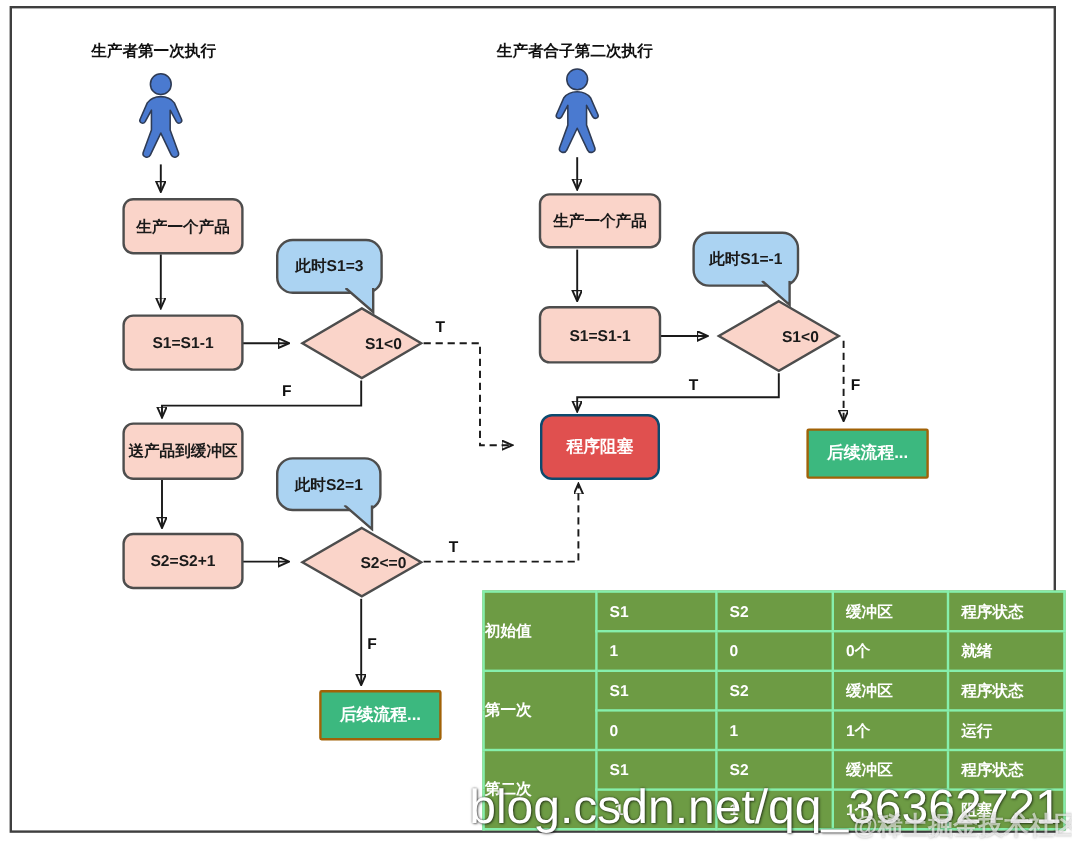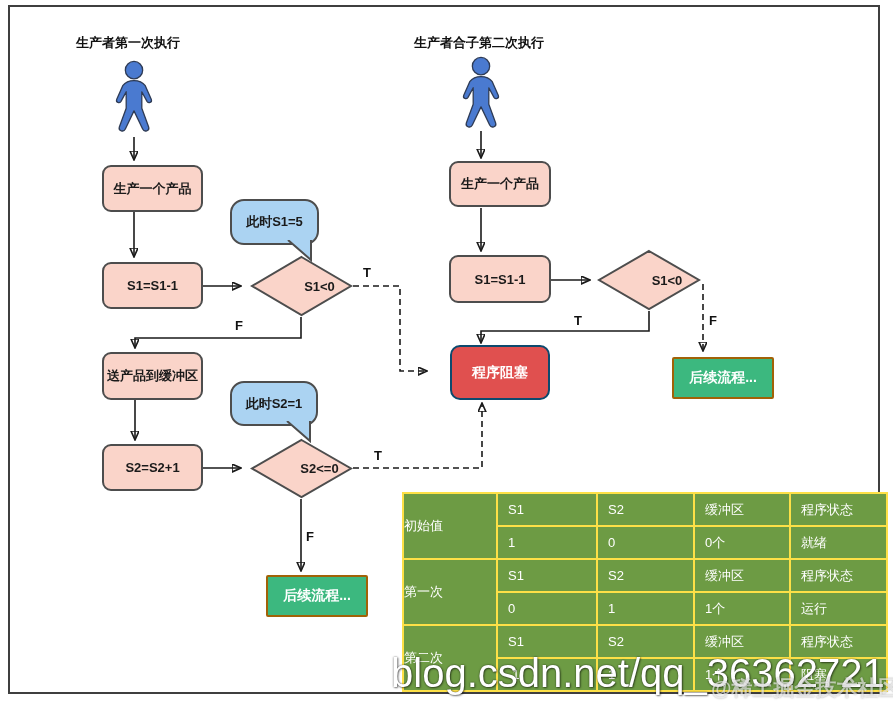--- a/index.html
+++ b/index.html
@@ -23,21 +23,21 @@
   .branch{position:absolute;font-size:13px;font-weight:700;color:#111;}
   .person{position:absolute;}
   .person circle{fill:#4a7ad0;stroke:#2e3b55;stroke-width:1.5;}
   .person path{fill:#4a7ad0;stroke:#2e3b55;stroke-width:1.5;stroke-linejoin:round;}
   #connectors{position:absolute;left:0;top:0;width:893px;height:706px;pointer-events:none;}
   #connectors path{fill:none;stroke:#1a1a1a;stroke-width:1.6px;}
   #connectors path.dash{stroke-dasharray:6 4;}
   
   #state-table{position:absolute;left:402px;top:492px;width:484px;border-collapse:collapse;
       table-layout:fixed;background:#6d9b44;}
-  #state-table td{border:2px solid #fde047;color:#fff;font-weight:400;font-size:13px;
+  #state-table td{border:2px solid #86efac;color:#fff;font-weight:700;font-size:13px;
       height:31px;padding:0 0 0 10px;overflow:hidden;white-space:nowrap;}
   #state-table td.glabel{text-align:left;padding:0;}
   
   #wm-main{position:absolute;left:391px;top:651px;font-size:40px;color:#fff;white-space:nowrap;
       text-shadow:0 0 2px rgba(0,0,0,.6),1px 1px 2px rgba(0,0,0,.45);letter-spacing:0px;}
   #wm-sub{position:absolute;left:711px;top:674px;font-size:21px;font-weight:700;
       color:rgba(255,255,255,.62);white-space:nowrap;text-shadow:0 0 2px rgba(0,0,0,.35);}
 </style>
 </head>
 <body>
@@ -74,21 +74,21 @@
   <svg class="person" style="left:108px;top:58px;width:52px;height:78px" viewBox="0 0 60 84">
     <circle cx="30" cy="11" r="10"></circle>
     <path d="M30 23 C 24 23 20 25 17 29 L 10 45 C 9 48 13 50 15 47 L 21 36 L 21 55 L 13 77 C 12 81 18 83 20 79 L 30 58 L 40 79 C 42 83 48 81 47 77 L 39 55 L 39 36 L 45 47 C 47 50 51 48 50 45 L 43 29 C 40 25 36 23 30 23 Z"></path>
   </svg>
 
   <div class="node" style="left:84px;top:165px;width:101px;height:47px">
     <span>生产一个产品</span>
   </div>
 
   <div class="bubble" style="left:212px;top:199px;width:89px;height:46px">
-    <span>此时S1=5</span>
+    <span>此时S1=3</span>
     <svg class="tail" viewBox="0 0 28 22">
       <path d="M3,0 L26,20 L26,0" fill="#abd3f2" stroke="#4d4d4d" stroke-width="2"></path>
     </svg>
   </div>
 
   <div class="node" style="left:84px;top:262px;width:101px;height:47px">
     <span>S1=S1-1</span>
   </div>
 
   <div class="diamond" style="left:250px;top:255px;width:103px;height:62px">
@@ -134,20 +134,26 @@
 
   <svg class="person" style="left:455px;top:54px;width:52px;height:78px" viewBox="0 0 60 84">
     <circle cx="30" cy="11" r="10"></circle>
     <path d="M30 23 C 24 23 20 25 17 29 L 10 45 C 9 48 13 50 15 47 L 21 36 L 21 55 L 13 77 C 12 81 18 83 20 79 L 30 58 L 40 79 C 42 83 48 81 47 77 L 39 55 L 39 36 L 45 47 C 47 50 51 48 50 45 L 43 29 C 40 25 36 23 30 23 Z"></path>
   </svg>
 
   <div class="node" style="left:431px;top:161px;width:102px;height:46px">
     <span>生产一个产品</span>
   </div>
 
+  <div class="bubble" style="left:559px;top:193px;width:89px;height:46px">
+    <span>此时S1=-1</span>
+    <svg class="tail" viewBox="0 0 28 22">
+      <path d="M3,0 L26,20 L26,0" fill="#abd3f2" stroke="#4d4d4d" stroke-width="2"></path>
+    </svg>
+  </div>
 
   <div class="node" style="left:431px;top:255px;width:102px;height:48px">
     <span>S1=S1-1</span>
   </div>
 
   <div class="diamond" style="left:597px;top:249px;width:104px;height:62px">
     <svg viewBox="0 0 104 62" preserveAspectRatio="none">
       <polygon points="52,2 102,31 52,60 2,31"></polygon>
     </svg>
     <span class="dtext">S1&lt;0</span>

